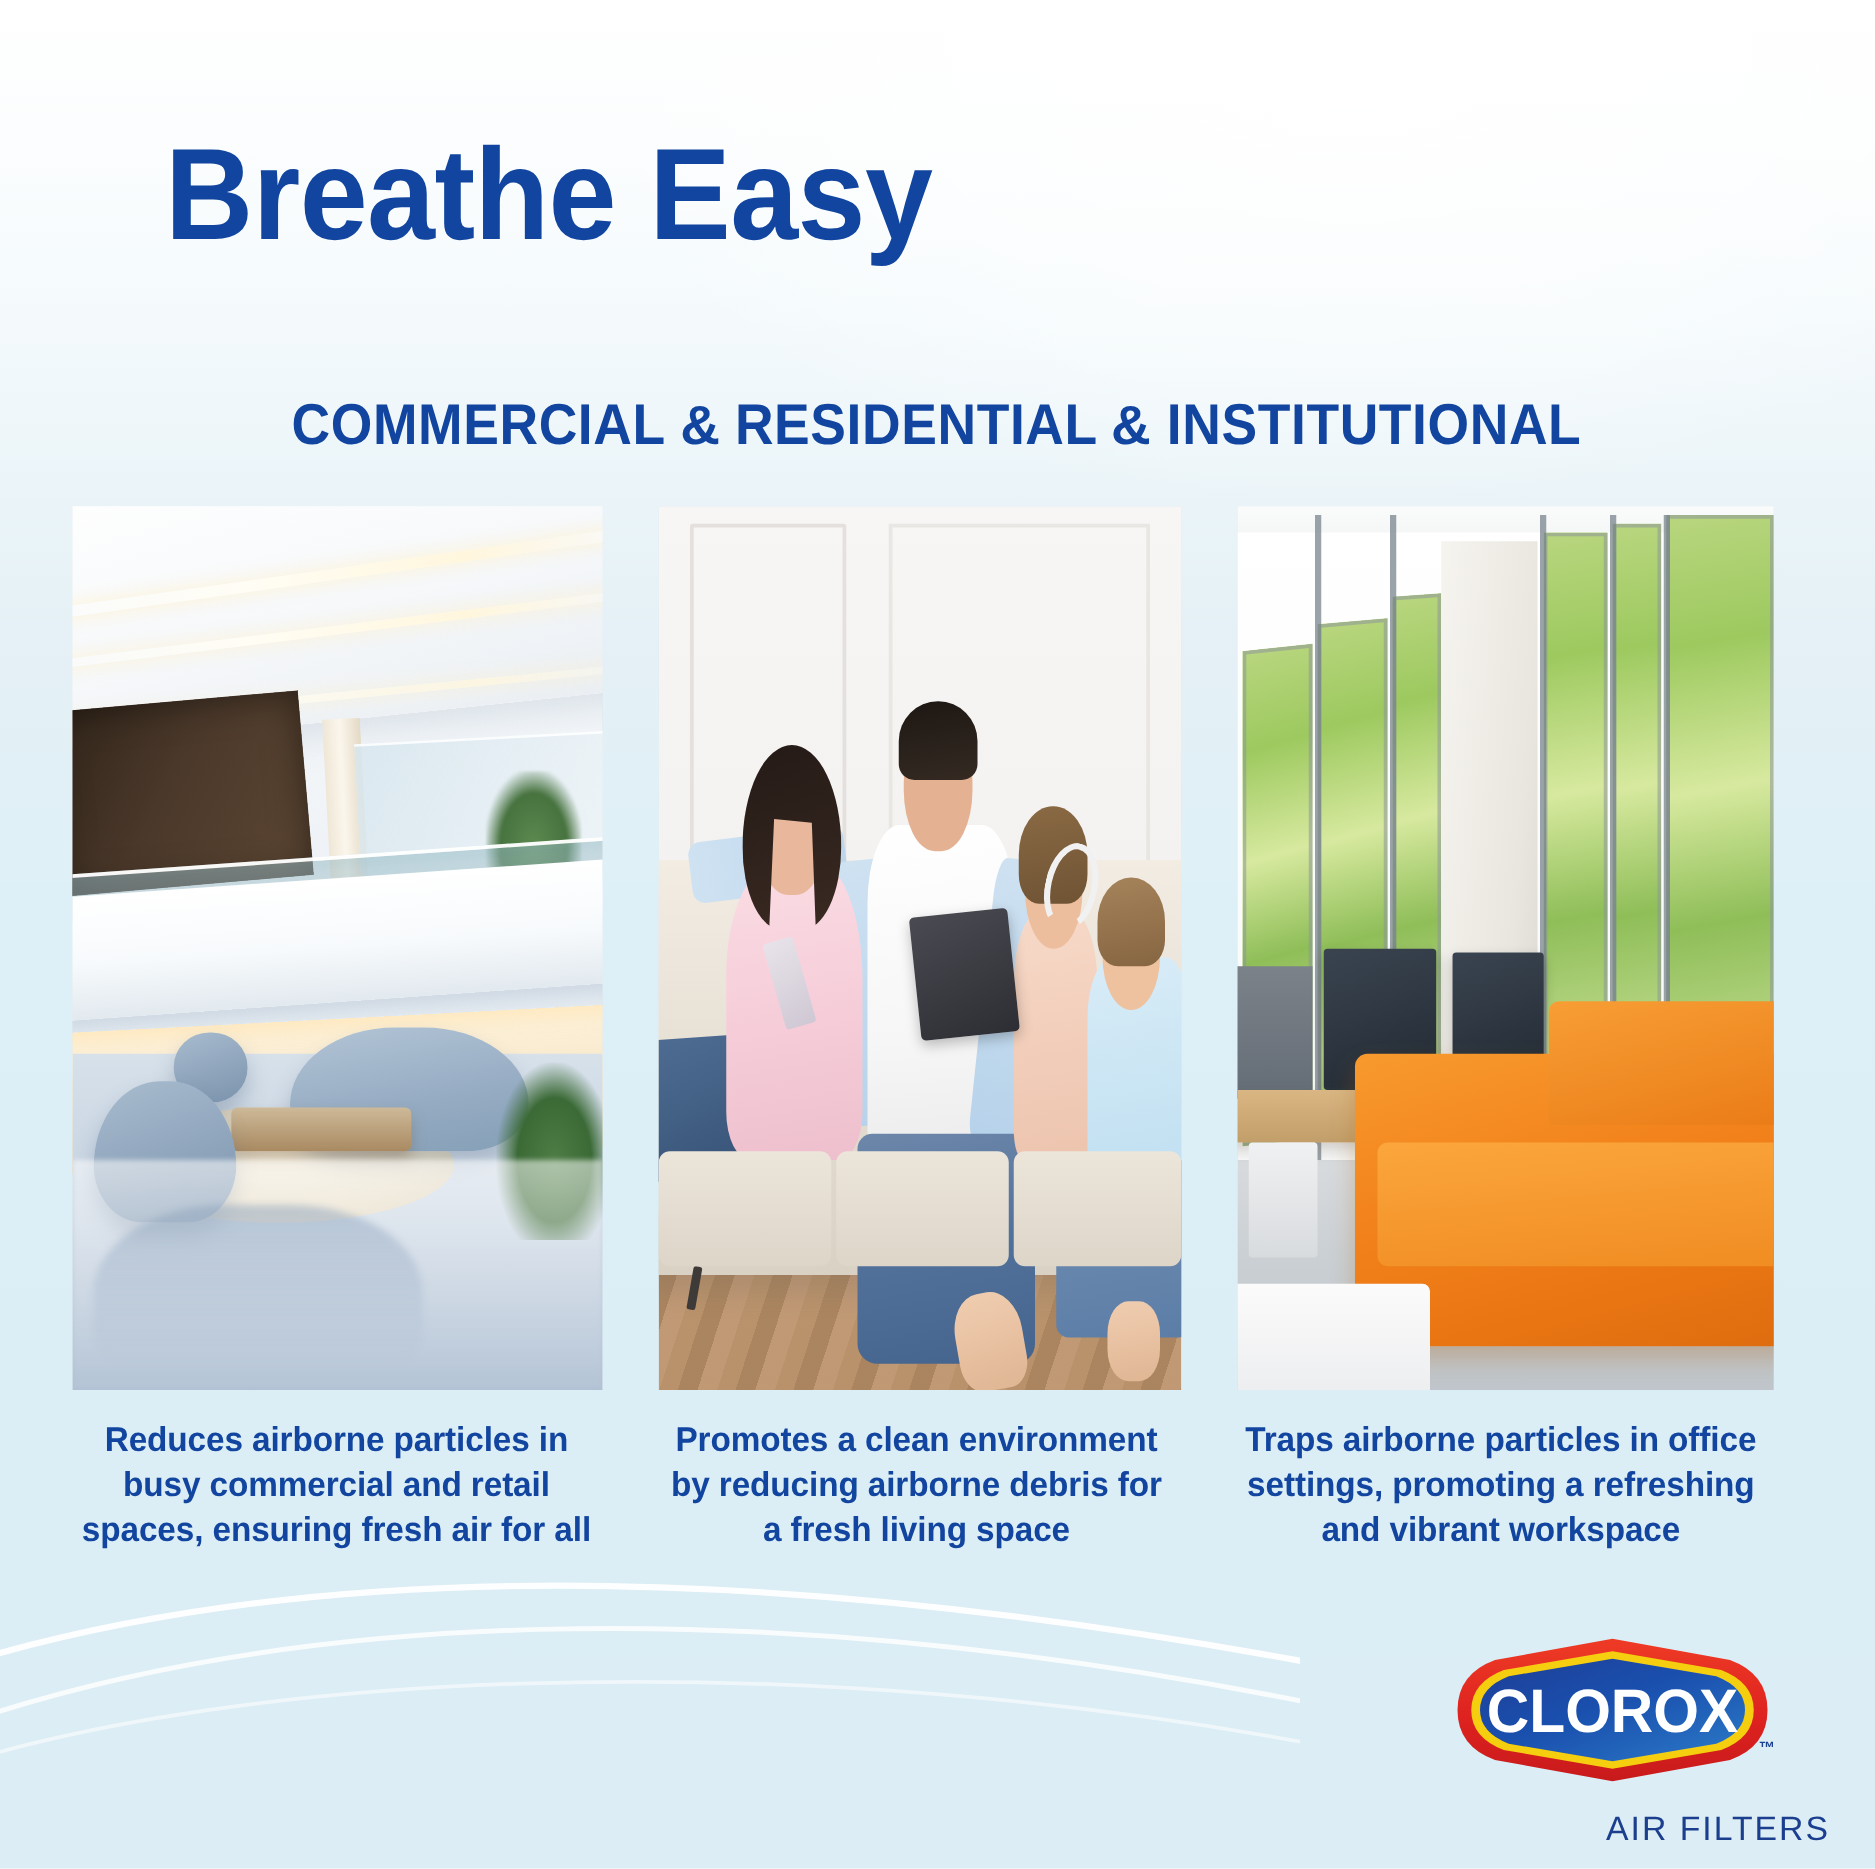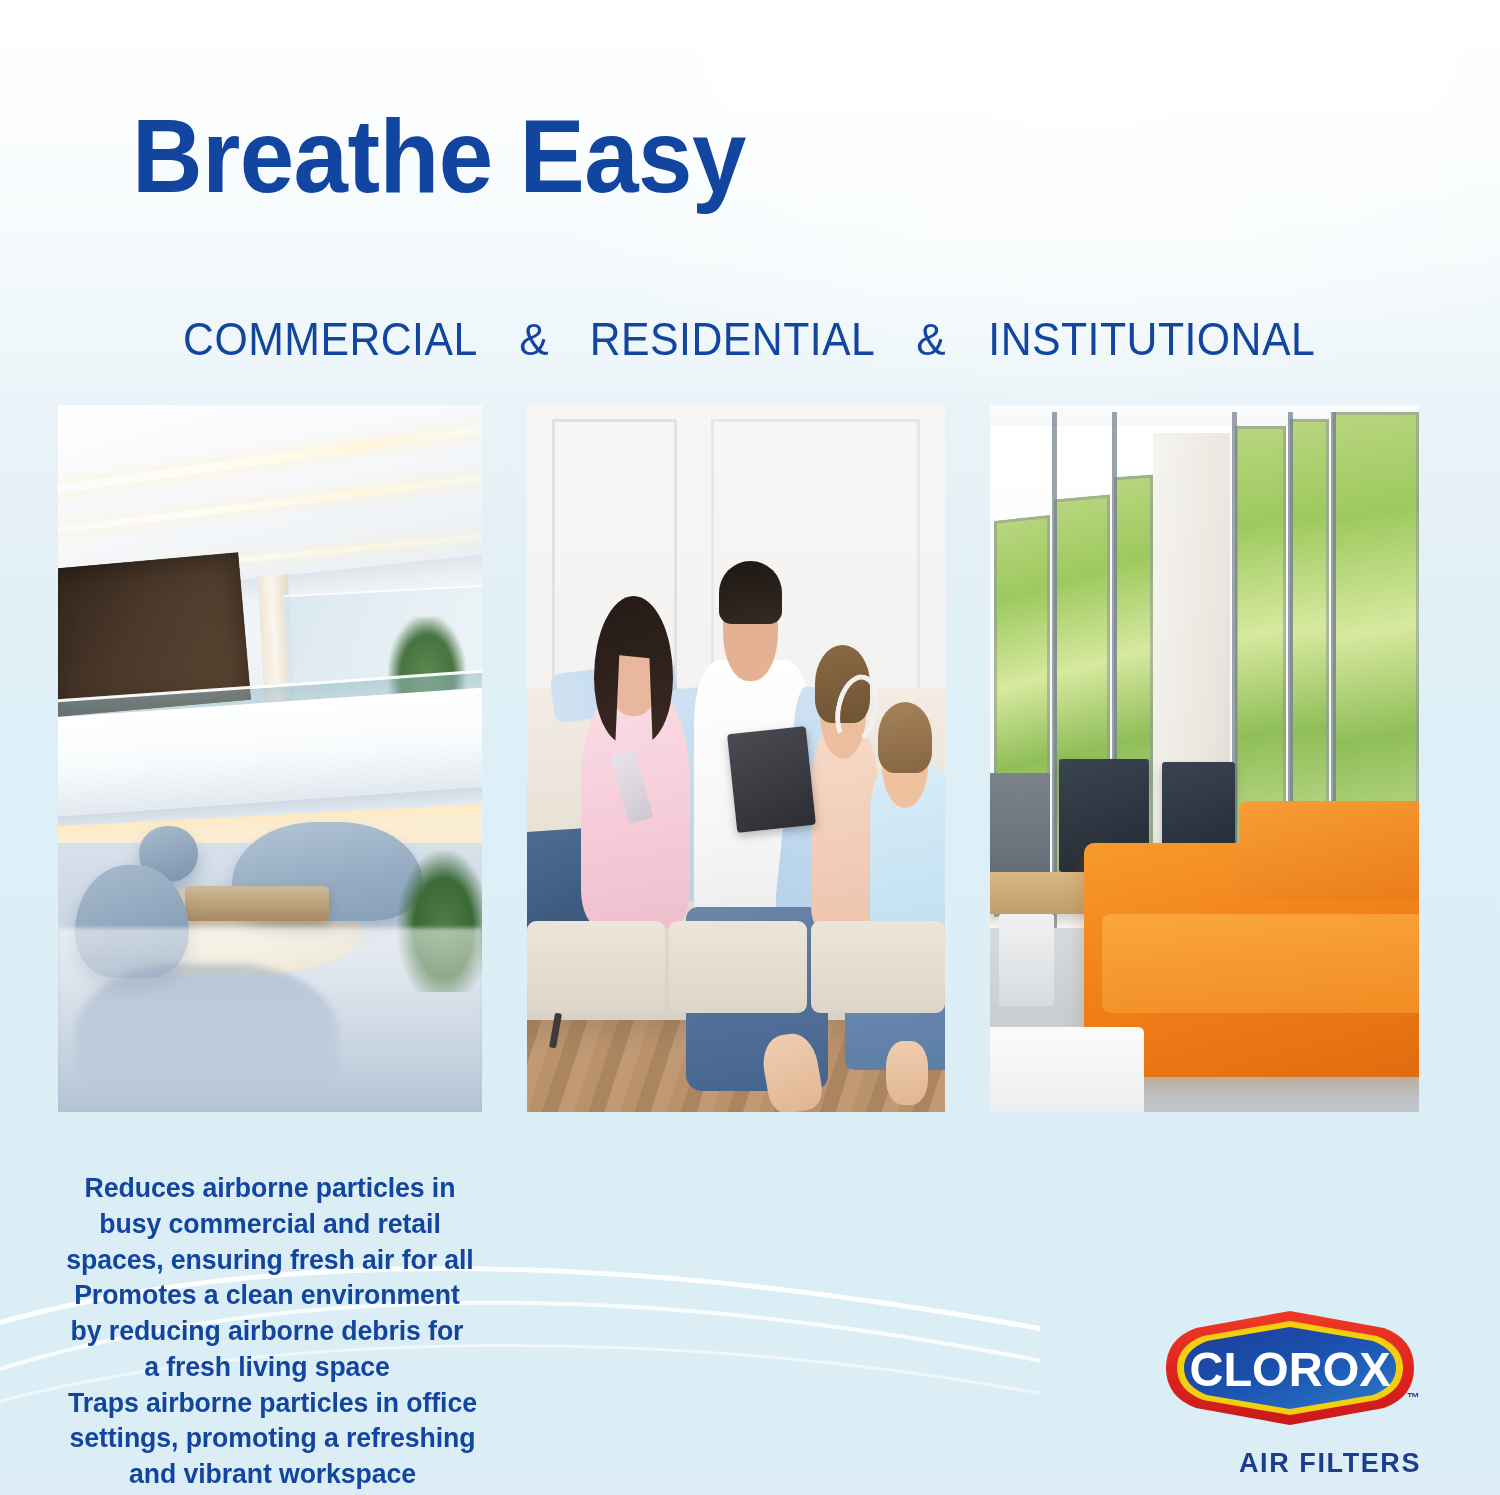--- a/index.html
+++ b/index.html
@@ -51,23 +51,22 @@
     white-space:nowrap;
   }
 
   
   .subrow{
     position:absolute;
     left:0; right:0; top:312px;
     display:flex;
     align-items:baseline;
     justify-content:center;
-    gap:30px;
     color:#12459f;
-    font-weight:400;
+    font-weight:700;
     font-size:46px;
     letter-spacing:0.5px;
     white-space:nowrap;
   }
   .subrow .seg{ transform:scaleX(0.93); transform-origin:center; }
   .subrow .amp{ font-size:44px; }
 
   
   .panels{
     position:absolute;
@@ -447,24 +446,24 @@
   .office .ol1{ left:25%; }
   .office .whitetable{
     position:absolute; left:-4%; top:88%; width:40%; height:14%;
     background:linear-gradient(180deg,#fbfbfb,#ebecee);
     border-radius:6px;
   }
 
   
   .captions{
     position:absolute;
-    left:58px; top:1170px;
+    left:58px; top:1134px;
     width:1356px;
     display:flex;
-    flex-direction:column;
+    gap:45px;
   }
   .cap{
     width:424px;
     text-align:center;
     color:#12459f;
     font-weight:700;
     font-size:27.5px;
     line-height:1.30;
     letter-spacing:-0.1px;
     transform:scaleX(0.97);
@@ -480,23 +479,23 @@
   }
   .logo svg{ display:block; width:100%; height:100%; }
   .logo-tm{
     position:absolute; right:4px; top:82px;
     font-size:13px; font-weight:700; color:#1a3f8f;
   }
   .logo-sub{
     position:absolute;
     left:1196px; top:1448px;
     width:268px;
-    text-align:center;
+    text-align:right;
     color:#1b3f8e;
-    font-weight:700;
+    font-weight:400;
     font-size:27px;
     letter-spacing:1.6px;
   }
 </style>
 </head>
 <body>
 
 <div class="poster">
 
   <div class="glow"></div>

